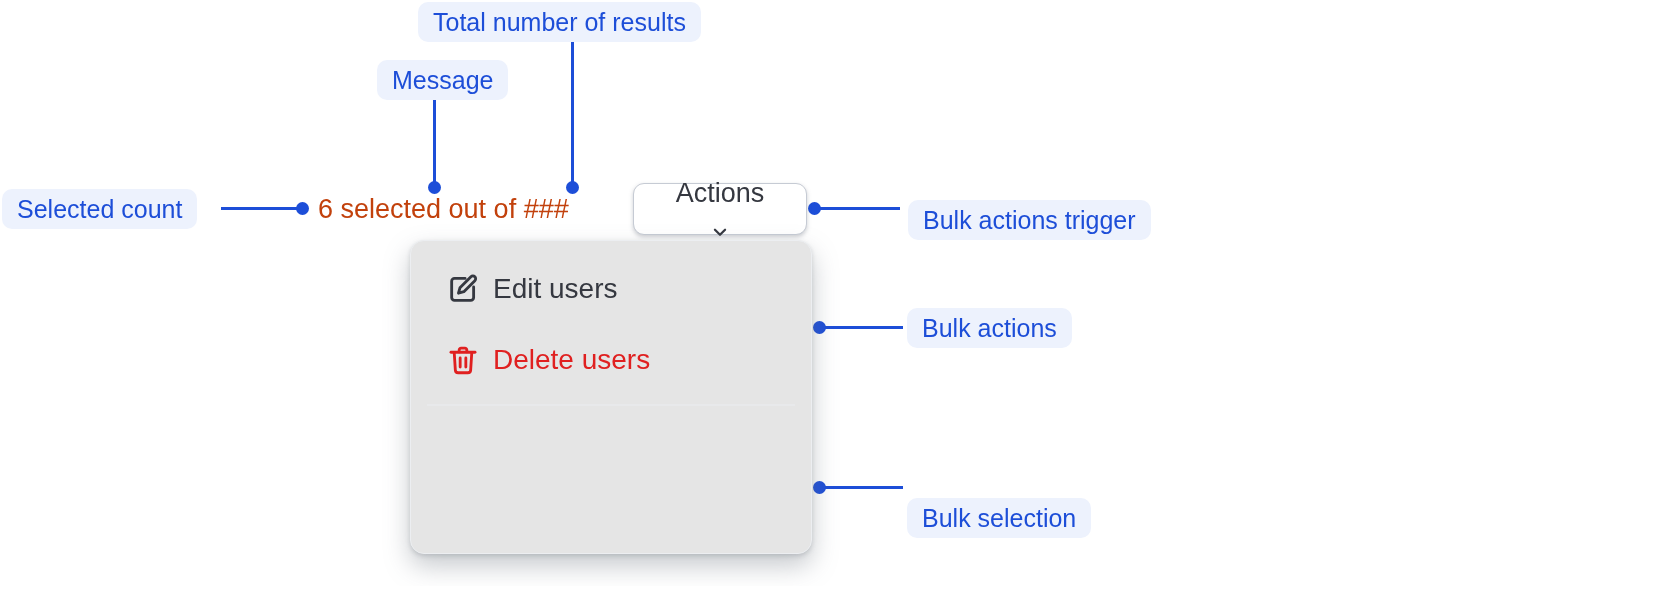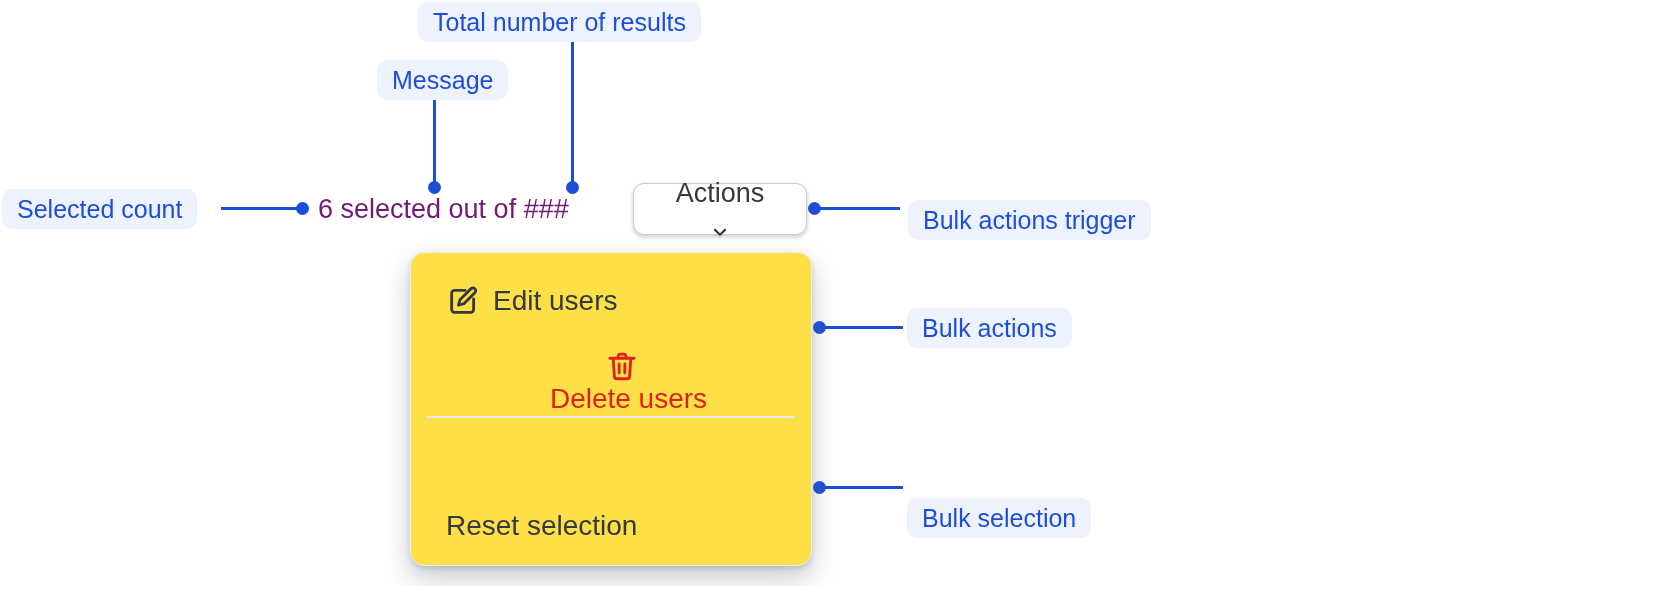--- a/index.html
+++ b/index.html
@@ -33,21 +33,21 @@
     position: absolute;
     width: 13px; height: 13px;
     border-radius: 50%;
     background: #1d4ed8;
   }
   
   .message-text {
     position: absolute;
     left: 318px; top: 194px;
     font-size: 27px;
-    color: #701a75;
+    color: #c2410c;
     white-space: nowrap;
   }
   
   .actions-btn {
     position: absolute;
     left: 633px; top: 183px;
     width: 174px; height: 52px;
     background: #ffffff;
     border: 1px solid #c6cbd4;
     border-radius: 11px;
@@ -60,23 +60,23 @@
     flex-direction: column;
   }
   .actions-btn .btn-label {
     font-size: 27px;
     color: #353840;
   }
   .actions-btn svg { display: block; }
   
   .menu-panel {
     position: absolute;
-    left: 410px; top: 252px;
+    left: 410px; top: 240px;
     width: 402px; height: 314px;
-    background: #fde047;
+    background: #e5e5e5;
     border: 1px solid #eceef1;
     border-radius: 14px;
     box-shadow: 0 2px 4px rgba(108,115,125,0.25), 0 12px 26px rgba(108,115,125,0.38);
   }
   .menu-item {
     position: absolute;
     left: 0; right: 0;
     height: 46px;
     display: flex;
     align-items: center;
@@ -147,35 +147,32 @@
     <div class="menu-item" style="top:25px;">
       <span class="mi-icon">
         <svg width="34" height="34" viewBox="0 0 24 24" fill="none" stroke="#353840" stroke-width="2" stroke-linecap="round" stroke-linejoin="round">
           <path d="M13.5 4.5 H6 a2 2 0 0 0 -2 2 V18 a2 2 0 0 0 2 2 h11.5 a2 2 0 0 0 2 -2 v-7.5"></path>
           <path d="M17.6 3.4 a1.95 1.95 0 0 1 2.76 2.76 L12.6 13.9 l-3.8 1.05 1.05 -3.8 z"></path>
         </svg>
       </span>
       <span>Edit users</span>
     </div>
 
-    <div class="menu-item danger" style="top:96px;flex-direction:column;">
+    <div class="menu-item danger" style="top:96px;">
       <span class="mi-icon">
         <svg width="34" height="34" viewBox="0 0 24 24" fill="none" stroke="#e02020" stroke-width="2" stroke-linecap="round" stroke-linejoin="round">
           <path d="M3.5 6.5 h17"></path>
           <path d="M9.3 6.3 V4.9 a1.3 1.3 0 0 1 1.3 -1.3 h2.8 a1.3 1.3 0 0 1 1.3 1.3 v1.4"></path>
           <path d="M5.8 6.7 l0.8 12.4 a2 2 0 0 0 2 1.9 h6.8 a2 2 0 0 0 2 -1.9 l0.8 -12.4"></path>
           <path d="M10 10.5 V17"></path>
           <path d="M14 10.5 V17"></path>
         </svg>
       </span>
       <span>Delete users</span>
     </div>
 
     <div class="menu-divider" style="top:163px;"></div>
 
 
-    <div class="menu-item" style="top:250px;">
-      <span>Reset selection</span>
-    </div>
 
   </div>
 
 </div>
 
 </body></html>

